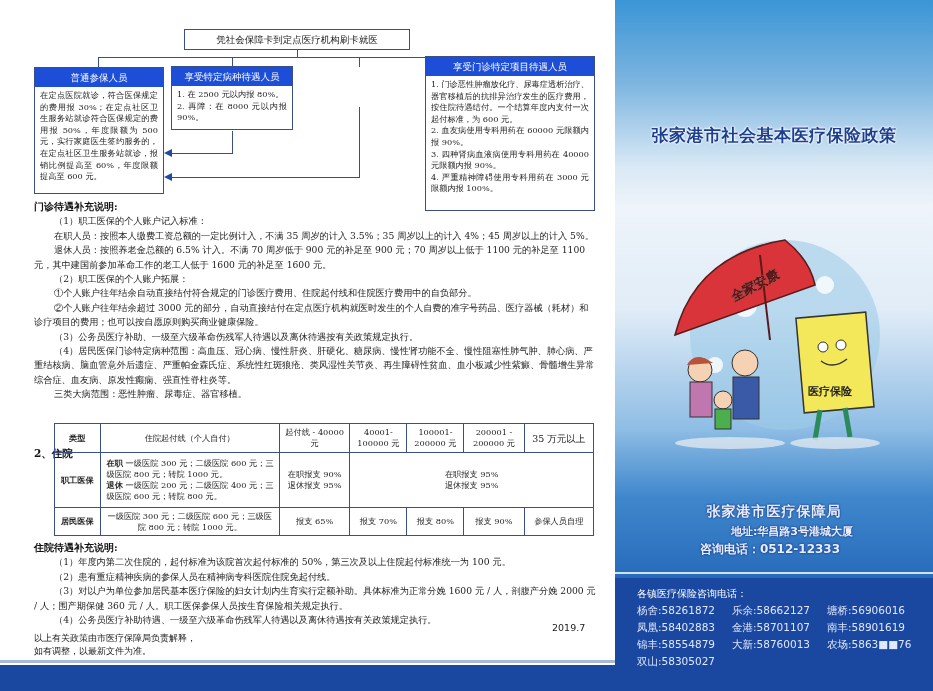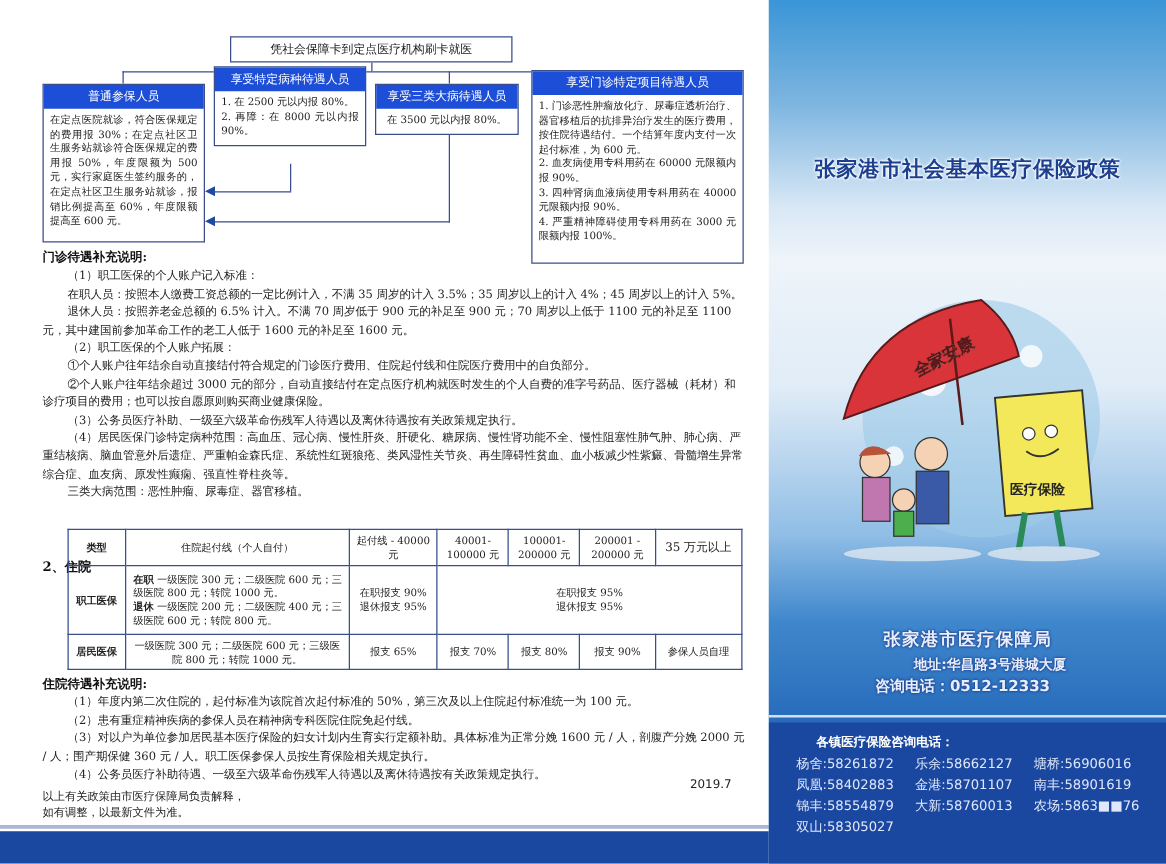--- a/index.html
+++ b/index.html
@@ -39,21 +39,21 @@
   #right-page { position: absolute; left: 615px; top: 0; width: 318px; height: 691px;
     background: linear-gradient(180deg, #3a95d6 0%, #7db5e0 12%, #d8e8f5 24%, #eef4fa 30%, #e0ecf7 45%, #8fbde5 62%, #3f87cc 72%, #2a6fbd 82%, #1d5db0 88%); overflow: hidden; }
   .cover-title { position: absolute; left: 0; top: 124px; width: 318px; text-align: center; font-family: "DejaVu Sans", sans-serif; font-weight: bold; font-size: 17px; color: #1c3f8f; letter-spacing: 0.5px; text-shadow: 0 0 2px #fff, 0 0 2px #fff, 0 0 3px #fff; }
   .illus { position: absolute; left: 20px; top: 215px; width: 280px; height: 240px; }
   .agency { position: absolute; left: 0; width: 318px; text-align: center; font-family: "DejaVu Sans", sans-serif; font-weight: bold; color: #e8eefc; text-shadow: 0 0 2px #1c3f8f, 0 0 2px #1c3f8f; }
   .agency.name { top: 503px; font-size: 14px; letter-spacing: 1px; }
   .agency.addr { top: 524px; font-size: 11px; left: 18px; }
   .agency.tel { top: 541px; font-size: 12px; left: -4px; }
   .phones { position: absolute; left: 0; top: 578px; width: 318px; height: 113px; background: #1a47a0; font-family: "DejaVu Sans", sans-serif; color: #dfe7fb; }
   .phones::before { content: ""; position: absolute; left: 0; top: -6px; width: 318px; height: 2px; background: #cfe1f4; }
-  .phones .ph-title { position: absolute; left: 38px; top: 9px; font-size: 10px; font-weight: bold; color: #fff; }
+  .phones .ph-title { position: absolute; left: 22px; top: 9px; font-size: 10px; font-weight: normal; color: #fff; }
   .phones .grid { position: absolute; left: 22px; top: 26px; display: grid; grid-template-columns: 95px 95px 95px; row-gap: 3px; font-size: 10.5px; }
   .phones .grid span { white-space: nowrap; }
 </style>
 </head>
 <body>
 
 <div id="left-page">
   <div class="sec-title" style="left:34px;top:30px;">居民医保:</div>
 
   <div class="flow-root">凭社会保障卡到定点医疗机构刷卡就医</div>
@@ -68,28 +68,24 @@
   <div class="line" style="left:170px;top:153px;width:63px;height:1px;"></div>
   <div class="arrow" style="left:164px;top:149px;"></div>
   <div class="line" style="left:359px;top:107px;width:1px;height:71px;"></div>
   <div class="line" style="left:170px;top:177px;width:190px;height:1px;"></div>
   <div class="arrow" style="left:164px;top:173px;"></div>
 
   <div class="fbox" style="left:34px;top:67px;width:130px;height:127px;">
     <div class="fhead">普通参保人员</div>
     <div class="fbody">在定点医院就诊，符合医保规定的费用报 30%；在定点社区卫生服务站就诊符合医保规定的费用报 50%，年度限额为 500 元，实行家庭医生签约服务的，在定点社区卫生服务站就诊，报销比例提高至 60%，年度限额提高至 600 元。</div>
   </div>
-  <div class="fbox" style="left:171px;top:53px;width:122px;height:64px;">
+  <div class="fbox" style="left:171px;top:66px;width:122px;height:64px;">
     <div class="fhead">享受特定病种待遇人员</div>
     <div class="fbody" style="white-space:pre-line;">1. 在 2500 元以内报 80%。
 2. 再障：在 8000 元以内报 90%。</div>
-  </div>
-  <div class="fbox" style="left:300px;top:67px;width:115px;height:41px;">
-    <div class="fhead">享受三类大病待遇人员</div>
-    <div class="fbody" style="text-align:center;">在 3500 元以内报 80%。</div>
   </div>
   <div class="fbox" style="left:425px;top:56px;width:170px;height:155px;">
     <div class="fhead">享受门诊特定项目待遇人员</div>
     <div class="fbody" style="white-space:pre-line;">1. 门诊恶性肿瘤放化疗、尿毒症透析治疗、器官移植后的抗排异治疗发生的医疗费用，按住院待遇结付。一个结算年度内支付一次起付标准，为 600 元。
 2. 血友病使用专科用药在 60000 元限额内报 90%。
 3. 四种肾病血液病使用专科用药在 40000 元限额内报 90%。
 4. 严重精神障碍使用专科用药在 3000 元限额内报 100%。</div>
   </div>
 
   <div class="para" style="top:200px;">

